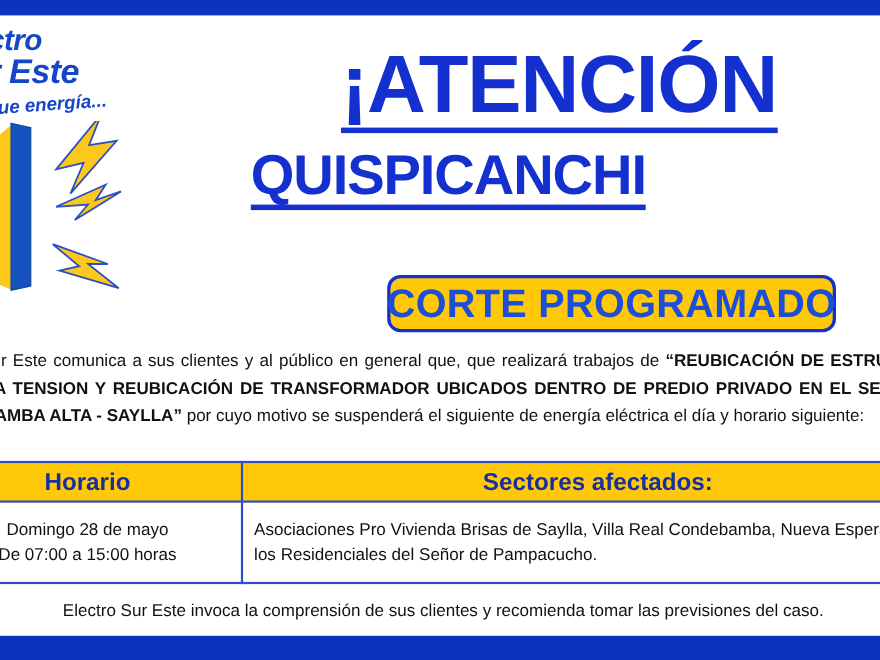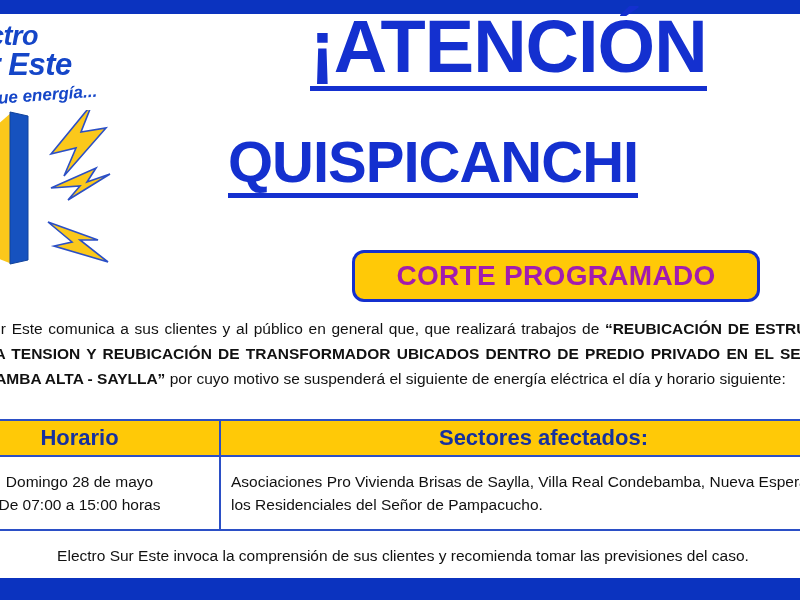--- a/index.html
+++ b/index.html
@@ -72,52 +72,52 @@
   
   .headline {
     position: absolute;
     color: #1430cf;
     font-weight: bold;
     white-space: nowrap;
     letter-spacing: -1px;
   }
   #title-attention {
     left: 310px;
-    top: 10px;
+    top: 40px;
     font-size: 74px;
     line-height: 1;
     border-bottom: 5px solid #1430cf;
     padding-bottom: 2px;
   }
   #title-province {
     left: 228px;
     top: 133px;
-    font-size: 58px;
+    font-size: 51px;
     line-height: 1;
     border-bottom: 5px solid #1430cf;
     padding-bottom: 2px;
   }
 
   
   #badge {
     position: absolute;
     left: 352px;
     top: 250px;
     width: 408px;
     height: 52px;
     background: #FFC907;
     border: 3px solid #1430cf;
     border-radius: 12px;
     display: flex;
     align-items: center;
     justify-content: center;
   }
   #badge-label {
-    color: #a21caf;
-    font-size: 28px;
+    color: #1d4ed8;
+    font-size: 36px;
     font-weight: bold;
     letter-spacing: 0.3px;
     white-space: nowrap;
     text-align: right;
   }
 
   
   #body-text {
     position: absolute;
     left: -72px;

